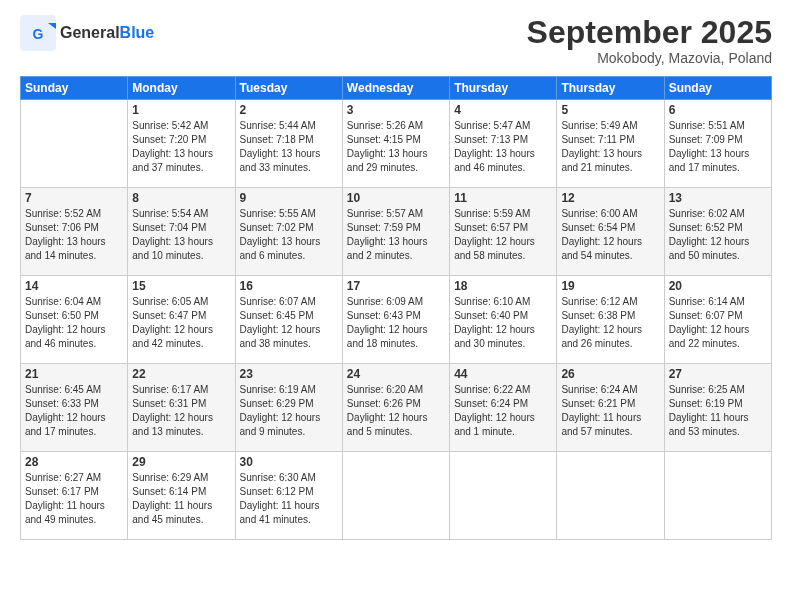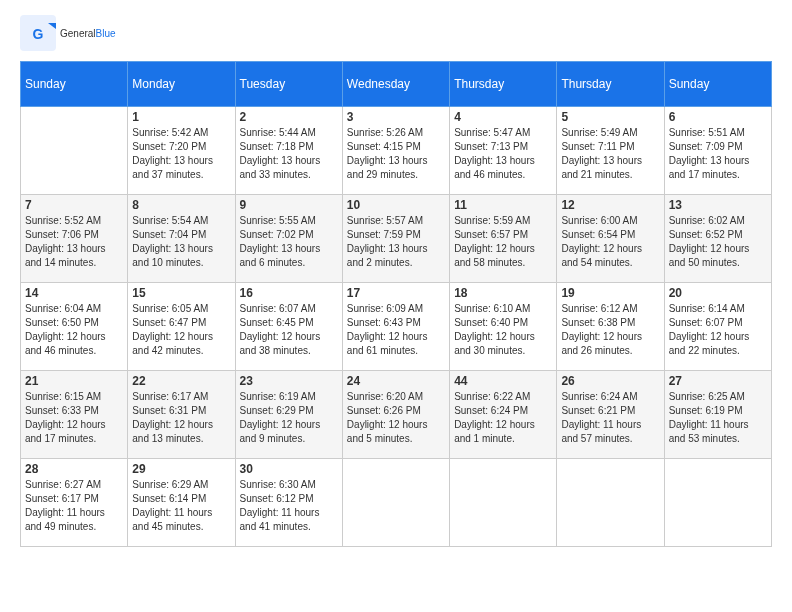--- a/index.html
+++ b/index.html
@@ -40,22 +40,22 @@
     }
     table {
       width: 100%;
       border-collapse: collapse;
       table-layout: fixed;
     }
     thead tr th {
       background-color: #1a73e8;
       color: #fff;
       font-size: 12px;
-      font-weight: normal;
-      padding: 15px 4px;
+      font-weight: bold;
+      padding: 4px 4px;
       text-align: left;
       border: 1px solid #5a9fe8;
     }
     tbody tr td {
       border: 1px solid #ccc;
       vertical-align: top;
       padding: 3px 4px;
       font-size: 10px;
       color: #333;
       height: 88px;
@@ -86,25 +86,29 @@
 <div class="container">
   <div class="header-row">
     <div class="logo">
       <div style="display:flex;align-items:center;gap:4px;">
         <svg width="36" height="36" viewBox="0 0 36 36">
           <rect x="0" y="0" width="36" height="36" rx="4" fill="#e8f0fe"></rect>
           <text x="18" y="24" text-anchor="middle" font-size="14" font-weight="bold" fill="#1a73e8">G</text>
           <polygon points="28,8 36,14 36,8" fill="#1a73e8"></polygon>
         </svg>
         <div>
-          <div style="font-size:10px;font-weight:normal;line-height:1.1;">
+          <div style="font-size:16px;font-weight:bold;line-height:1.1;">
             <span style="color:#333;">General</span><span style="color:#1a73e8;">Blue</span>
           </div>
         </div>
       </div>
+    </div>
+    <div class="title-block">
+      <div class="month-title">September 2025</div>
+      <div class="location">Mokobody, Mazovia, Poland</div>
     </div>
   </div>
 
   <table>
     <thead>
       <tr>
         <th>Sunday</th>
         <th>Monday</th>
         <th>Tuesday</th>
         <th>Wednesday</th>
@@ -230,21 +234,21 @@
             <div class="cell-text">Sunrise: 6:07 AM</div>
             <div class="cell-text">Sunset: 6:45 PM</div>
             <div class="cell-text">Daylight: 12 hours</div>
             <div class="cell-text">and 38 minutes.</div>
           </td>
           <td>
             <span class="day-num">17</span>
             <div class="cell-text">Sunrise: 6:09 AM</div>
             <div class="cell-text">Sunset: 6:43 PM</div>
             <div class="cell-text">Daylight: 12 hours</div>
-            <div class="cell-text">and 61 minutes.</div>
+            <div class="cell-text">and 18 minutes.</div>
           </td>
           <td>
             <span class="day-num">18</span>
             <div class="cell-text">Sunrise: 6:10 AM</div>
             <div class="cell-text">Sunset: 6:40 PM</div>
             <div class="cell-text">Daylight: 12 hours</div>
             <div class="cell-text">and 30 minutes.</div>
           </td>
           <td>
             <span class="day-num">19</span>
@@ -257,21 +261,21 @@
             <span class="day-num">20</span>
             <div class="cell-text">Sunrise: 6:14 AM</div>
             <div class="cell-text">Sunset: 6:07 PM</div>
             <div class="cell-text">Daylight: 12 hours</div>
             <div class="cell-text">and 22 minutes.</div>
           </td>
         </tr>
         <tr>
           <td>
             <span class="day-num">21</span>
-            <div class="cell-text">Sunrise: 6:15 AM</div>
+            <div class="cell-text">Sunrise: 6:45 AM</div>
             <div class="cell-text">Sunset: 6:33 PM</div>
             <div class="cell-text">Daylight: 12 hours</div>
             <div class="cell-text">and 17 minutes.</div>
           </td>
           <td>
             <span class="day-num">22</span>
             <div class="cell-text">Sunrise: 6:17 AM</div>
             <div class="cell-text">Sunset: 6:31 PM</div>
             <div class="cell-text">Daylight: 12 hours</div>
             <div class="cell-text">and 13 minutes.</div>

